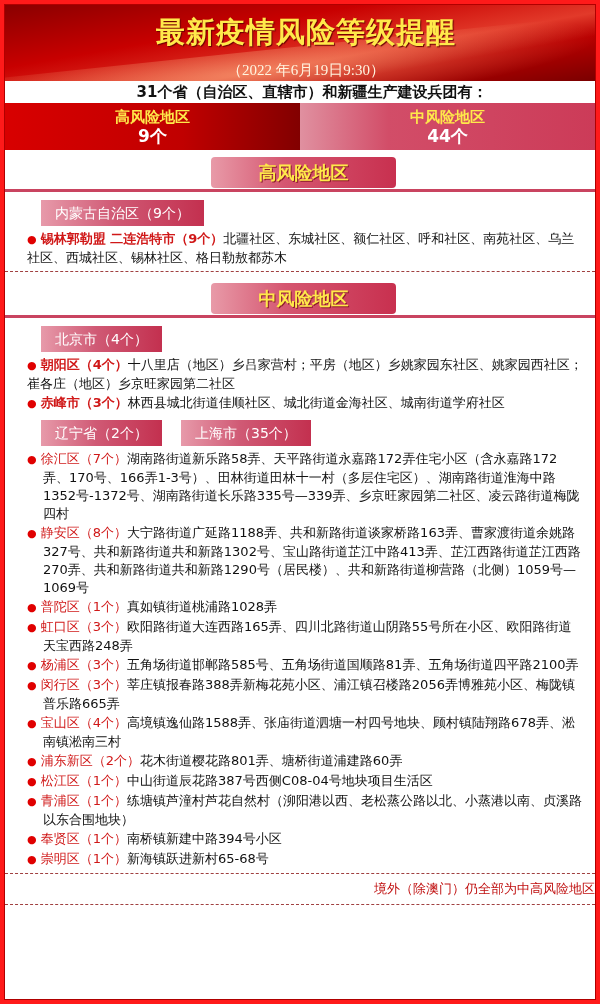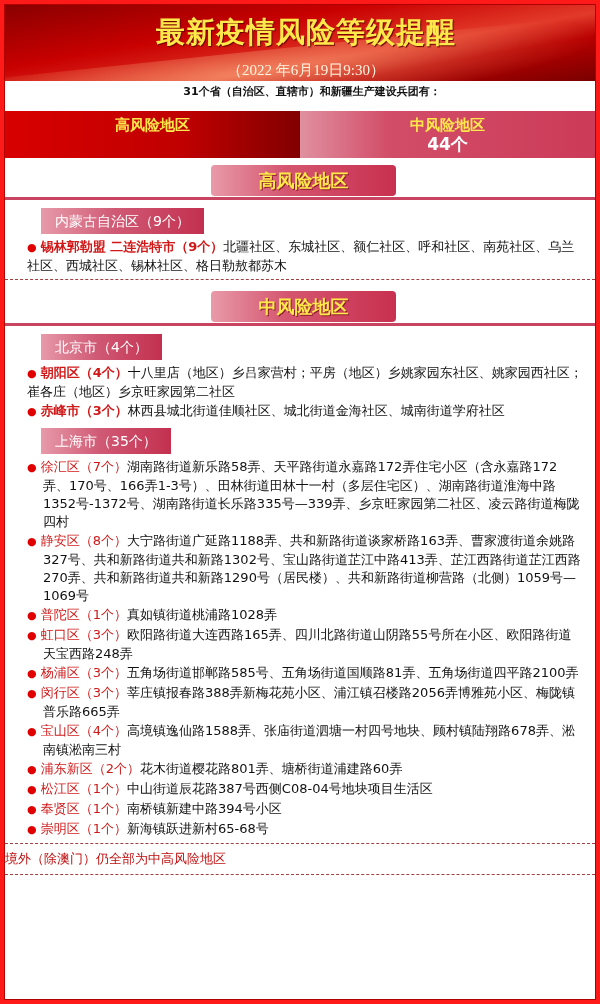--- a/index.html
+++ b/index.html
@@ -24,22 +24,22 @@
       font-family: "DejaVu Serif", "Liberation Serif", serif; font-weight: bold;
       font-size: 29px; color: #ffe94a; letter-spacing: 1px;
       text-shadow: 1px 1px 1px #6a0000;
     }
     .banner-date {
       position: relative; margin-top: 8px;
       font-family: "Liberation Serif", "DejaVu Serif", serif;
       font-size: 15px; color: #fff4e0;
     }
     .summary-line {
-      height: 30px; line-height: 22px; text-align: center;
-      font-size: 11px; font-weight: bold; color: #111; padding-left: 24px;
+      height: 22px; line-height: 22px; text-align: center;
+      font-size: 15px; font-weight: bold; color: #111; padding-left: 24px;
     }
     .stats { display: flex; height: 47px; }
     .stat { flex: 1; text-align: center; padding-top: 5px; }
     .stat.high { background: linear-gradient(90deg, #d80000 0%, #c00000 60%, #820000 100%); }
     .stat.mid { background: linear-gradient(90deg, #e090a0 0%, #d24d68 30%, #cc3b58 100%); }
     .stat-label { font-size: 15px; font-weight: bold; color: #ffe94a; line-height: 18px; }
     .stat-value { font-size: 17px; font-weight: bold; color: #ffffff; line-height: 20px; }
 
     .section-head { position: relative; height: 44px; }
     .section-head .rule {
@@ -58,39 +58,40 @@
       padding: 0 14px; font-size: 14px; color: #fff;
       background: linear-gradient(90deg, #e79aaa 0%, #d05a75 45%, #c3304f 100%);
     }
     .entry { font-size: 13px; line-height: 18px; color: #111; margin-bottom: 1px; }
     .entry.indent { padding-left: 16px; text-indent: -16px; }
     .entry .dot { color: #e00000; font-size: 11px; }
     .entry .city { color: #d01818; font-weight: normal; }
     .entry.hi .city { font-weight: bold; }
     .dashed { border-top: 1px dashed #a04040; margin: 4px 0; }
     .overseas {
-      text-align: left; font-family: "DejaVu Serif", "Liberation Serif", serif;
+      text-align: right; font-family: "DejaVu Serif", "Liberation Serif", serif;
       font-size: 13px; color: #c01010; height: 22px; line-height: 22px;
     }
   </style>
 </head>
 <body>
 
 <div class="frame">
 
   <div class="banner">
     <div class="banner-title">最新疫情风险等级提醒</div>
     <div class="banner-date">（2022 年6月19日9:30）</div>
   </div>
 
   <div class="summary-line">31个省（自治区、直辖市）和新疆生产建设兵团有：</div>
 
   <div class="stats">
     <div class="stat high">
       <div class="stat-label">高风险地区</div>
+      <div class="stat-value">9个</div>
     </div>
     <div class="stat mid">
       <div class="stat-label">中风险地区</div>
       <div class="stat-value">44个</div>
     </div>
   </div>
 
   <div class="section-head">
     <div class="rule"></div>
     <div class="section-pill">高风险地区</div>
@@ -113,20 +114,21 @@
     <div class="entry hi">
       <span class="dot">●</span>
       <span class="city">朝阳区（4个）</span><span>十八里店（地区）乡吕家营村；平房（地区）乡姚家园东社区、姚家园西社区；崔各庄（地区）乡京旺家园第二社区</span>
     </div>
 
     <div class="entry hi">
       <span class="dot">●</span>
       <span class="city">赤峰市（3个）</span><span>林西县城北街道佳顺社区、城北街道金海社区、城南街道学府社区</span>
     </div>
 
+    <div class="province">辽宁省（2个）</div>
 
     <div class="province">上海市（35个）</div>
     <div class="entry indent">
       <span class="dot">●</span>
       <span class="city">徐汇区（7个）</span><span>湖南路街道新乐路58弄、天平路街道永嘉路172弄住宅小区（含永嘉路172弄、170号、166弄1-3号）、田林街道田林十一村（多层住宅区）、湖南路街道淮海中路1352号-1372号、湖南路街道长乐路335号—339弄、乡京旺家园第二社区、凌云路街道梅陇四村</span>
     </div>
     <div class="entry indent">
       <span class="dot">●</span>
       <span class="city">静安区（8个）</span><span>大宁路街道广延路1188弄、共和新路街道谈家桥路163弄、曹家渡街道余姚路327号、共和新路街道共和新路1302号、宝山路街道芷江中路413弄、芷江西路街道芷江西路270弄、共和新路街道共和新路1290号（居民楼）、共和新路街道柳营路（北侧）1059号—1069号</span>
     </div>
@@ -153,20 +155,24 @@
     <div class="entry indent">
       <span class="dot">●</span>
       <span class="city">浦东新区（2个）</span><span>花木街道樱花路801弄、塘桥街道浦建路60弄</span>
     </div>
     <div class="entry indent">
       <span class="dot">●</span>
       <span class="city">松江区（1个）</span><span>中山街道辰花路387号西侧C08-04号地块项目生活区</span>
     </div>
     <div class="entry indent">
       <span class="dot">●</span>
+      <span class="city">青浦区（1个）</span><span>练塘镇芦潼村芦花自然村（泖阳港以西、老松蒸公路以北、小蒸港以南、贞溪路以东合围地块）</span>
+    </div>
+    <div class="entry indent">
+      <span class="dot">●</span>
       <span class="city">奉贤区（1个）</span><span>南桥镇新建中路394号小区</span>
     </div>
     <div class="entry indent">
       <span class="dot">●</span>
       <span class="city">崇明区（1个）</span><span>新海镇跃进新村65-68号</span>
     </div>
   </div>
 
   <div class="dashed"></div>
   <div class="overseas">境外（除澳门）仍全部为中高风险地区</div>

